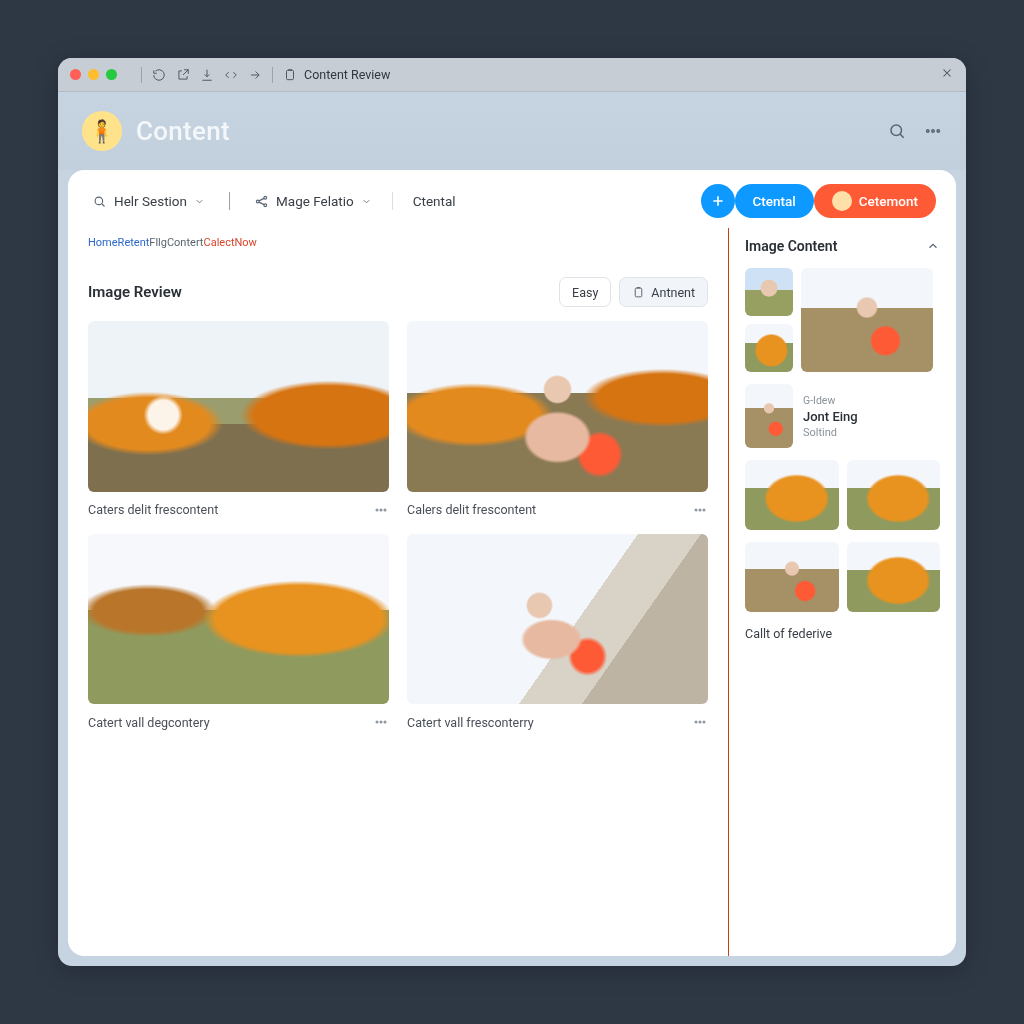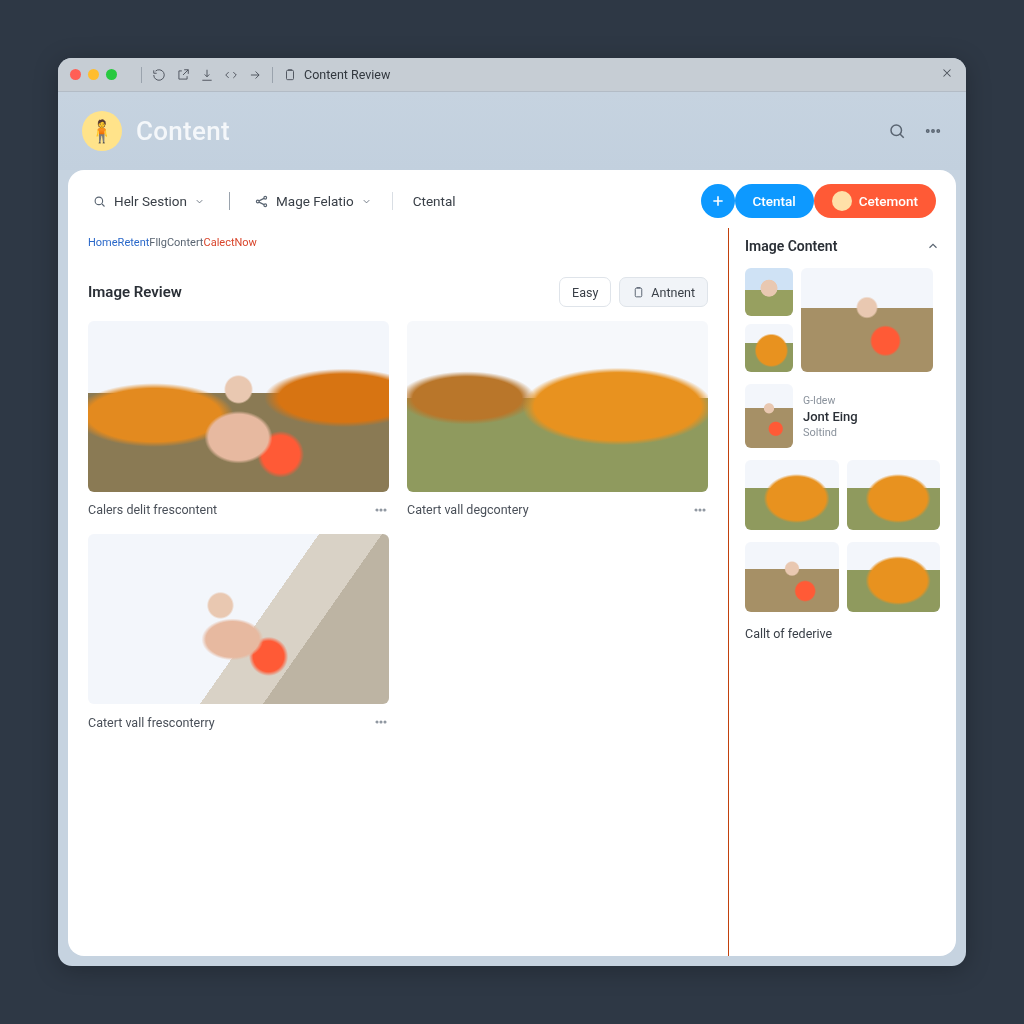--- a/index.html
+++ b/index.html
@@ -344,20 +344,31 @@
                   <rect x="6" y="4" width="12" height="16" rx="2"></rect>
                   <path d="M9 4V3h6v1"></path>
                 </svg>
               <span>Antnent</span>
             </div>
           </div>
         </div>
 
         <div class="grid">
           <div class="tile">
+            <div class="thumb autumn"></div>
+            <div class="tile-meta">
+              <span>Caters delit frescontent</span>
+              <svg viewBox="0 0 24 24">
+                  <circle cx="6" cy="12" r="1.4"></circle>
+                  <circle cx="12" cy="12" r="1.4"></circle>
+                  <circle cx="18" cy="12" r="1.4"></circle>
+                </svg>
+            </div>
+          </div>
+          <div class="tile">
             <div class="thumb person"></div>
             <div class="tile-meta">
               <span>Calers delit frescontent</span>
               <svg viewBox="0 0 24 24">
                   <circle cx="6" cy="12" r="1.4"></circle>
                   <circle cx="12" cy="12" r="1.4"></circle>
                   <circle cx="18" cy="12" r="1.4"></circle>
                 </svg>
             </div>
           </div>

